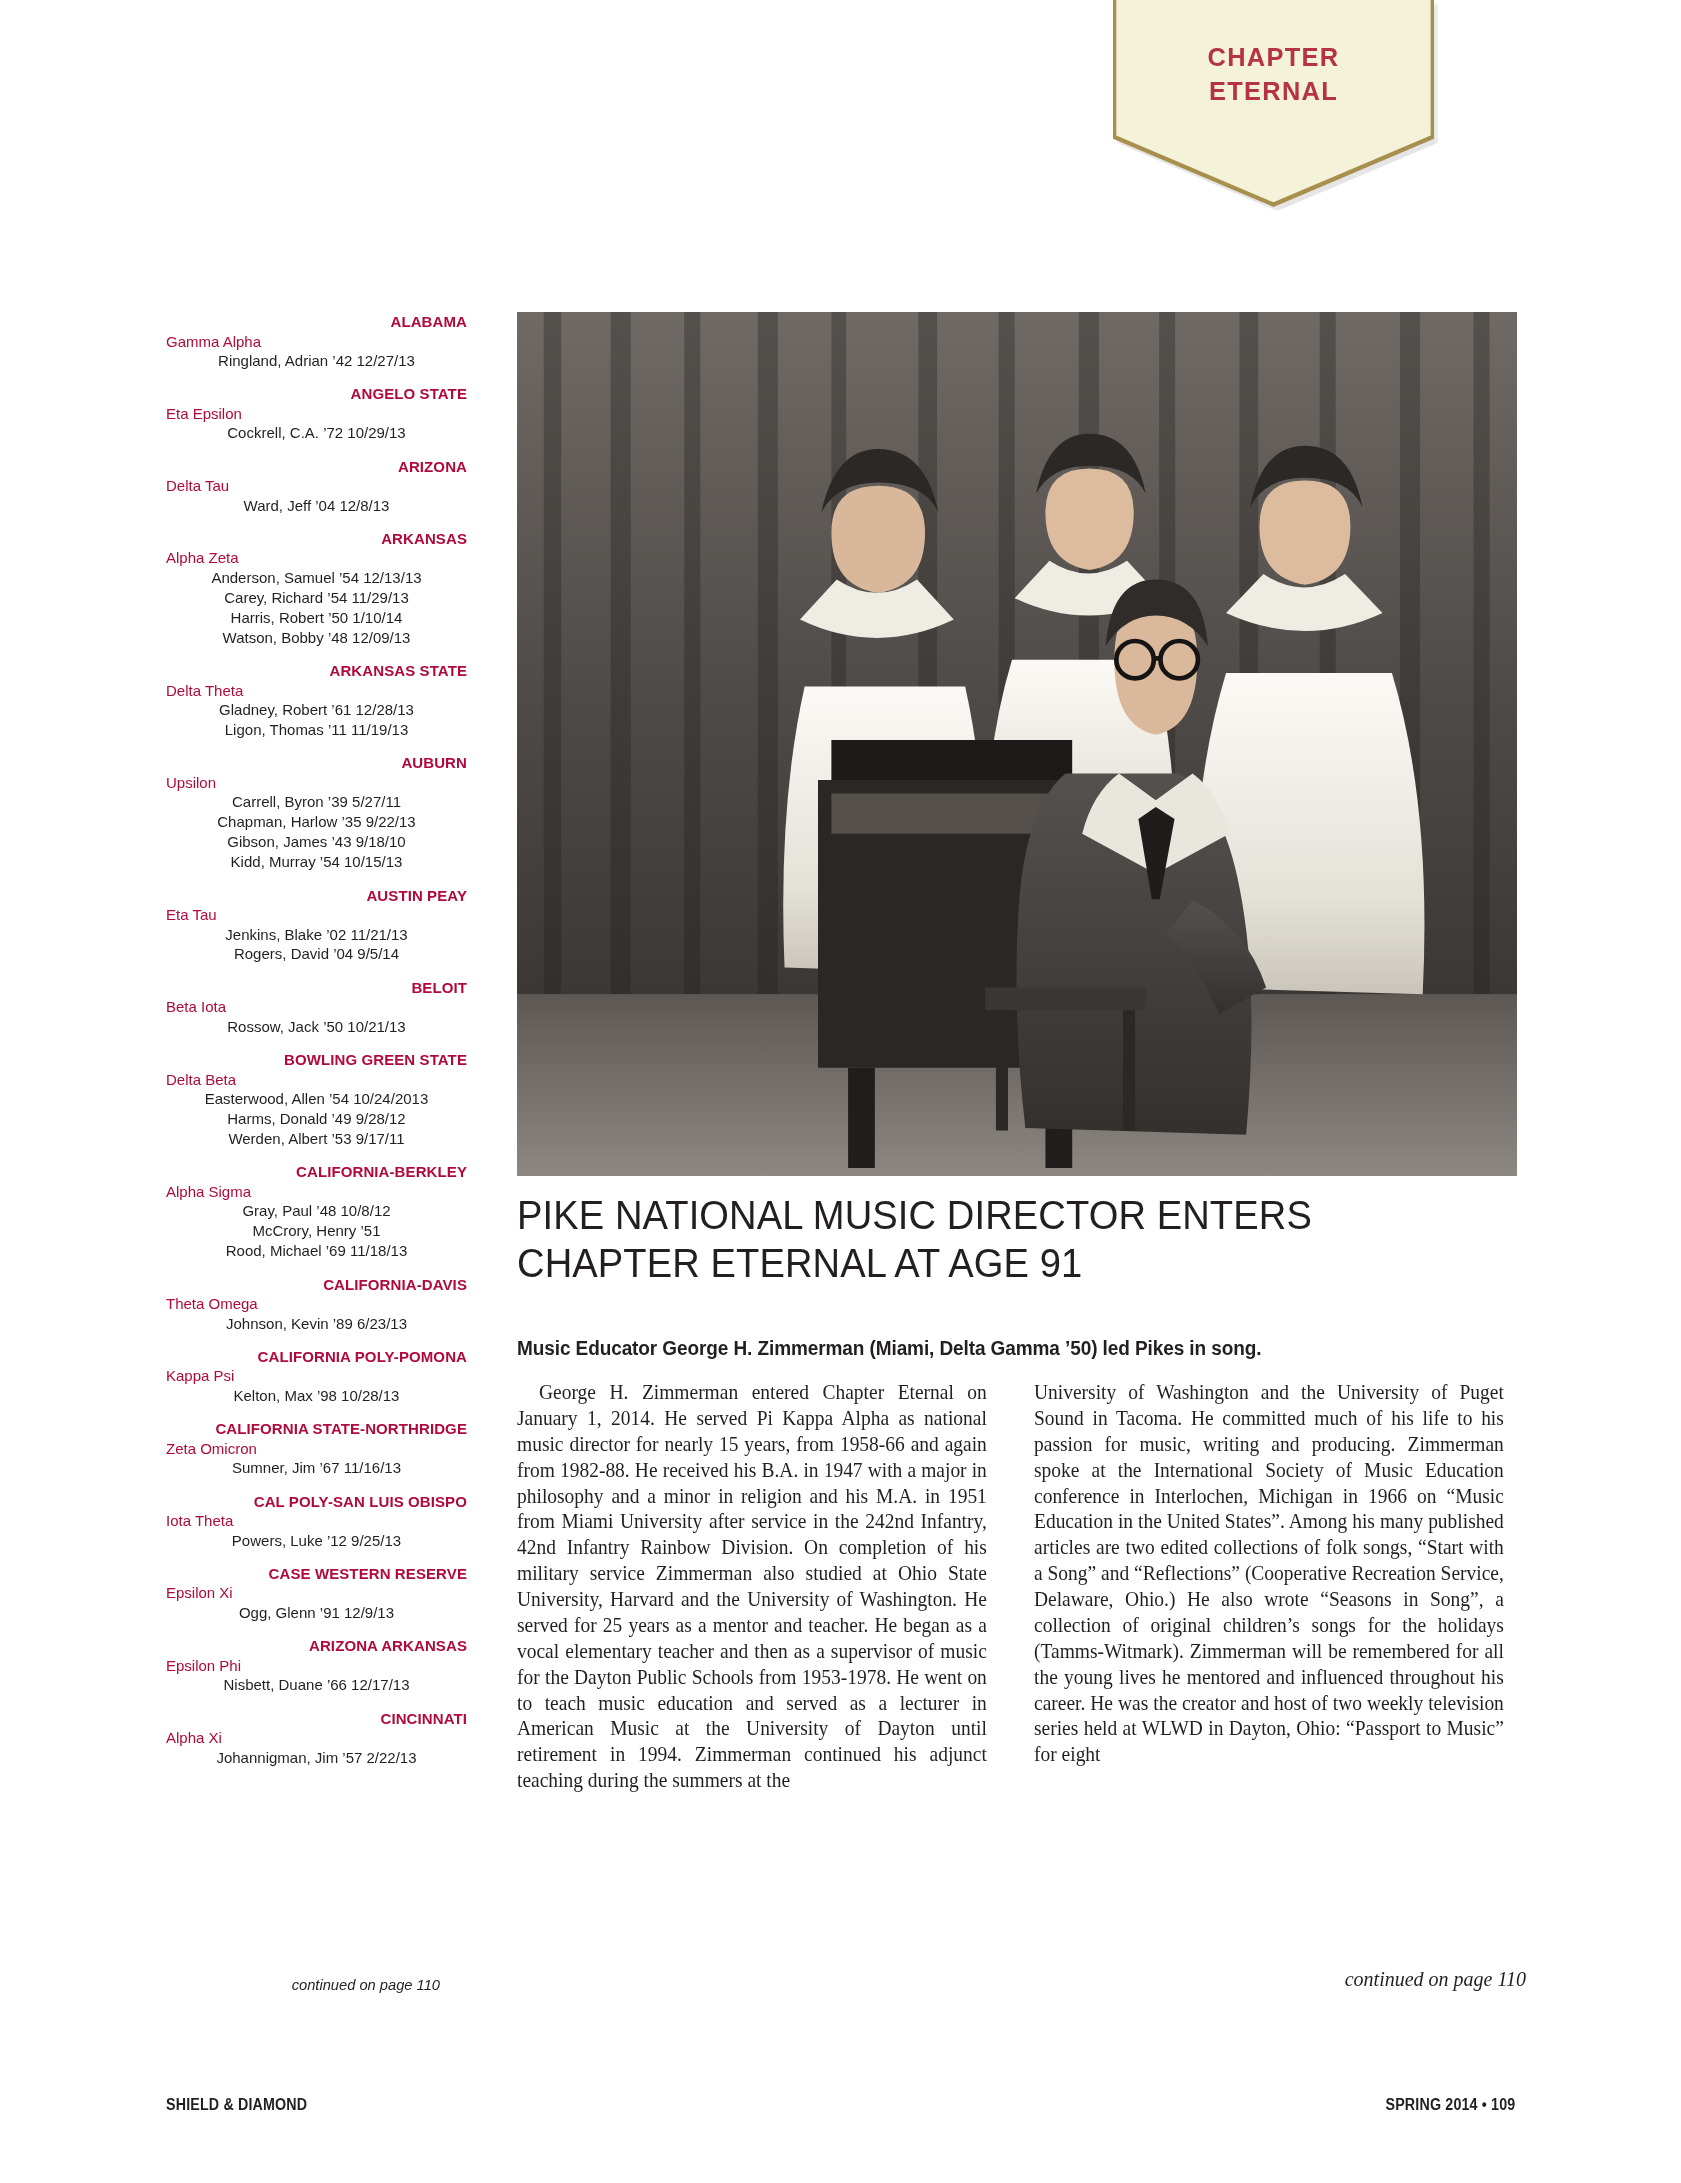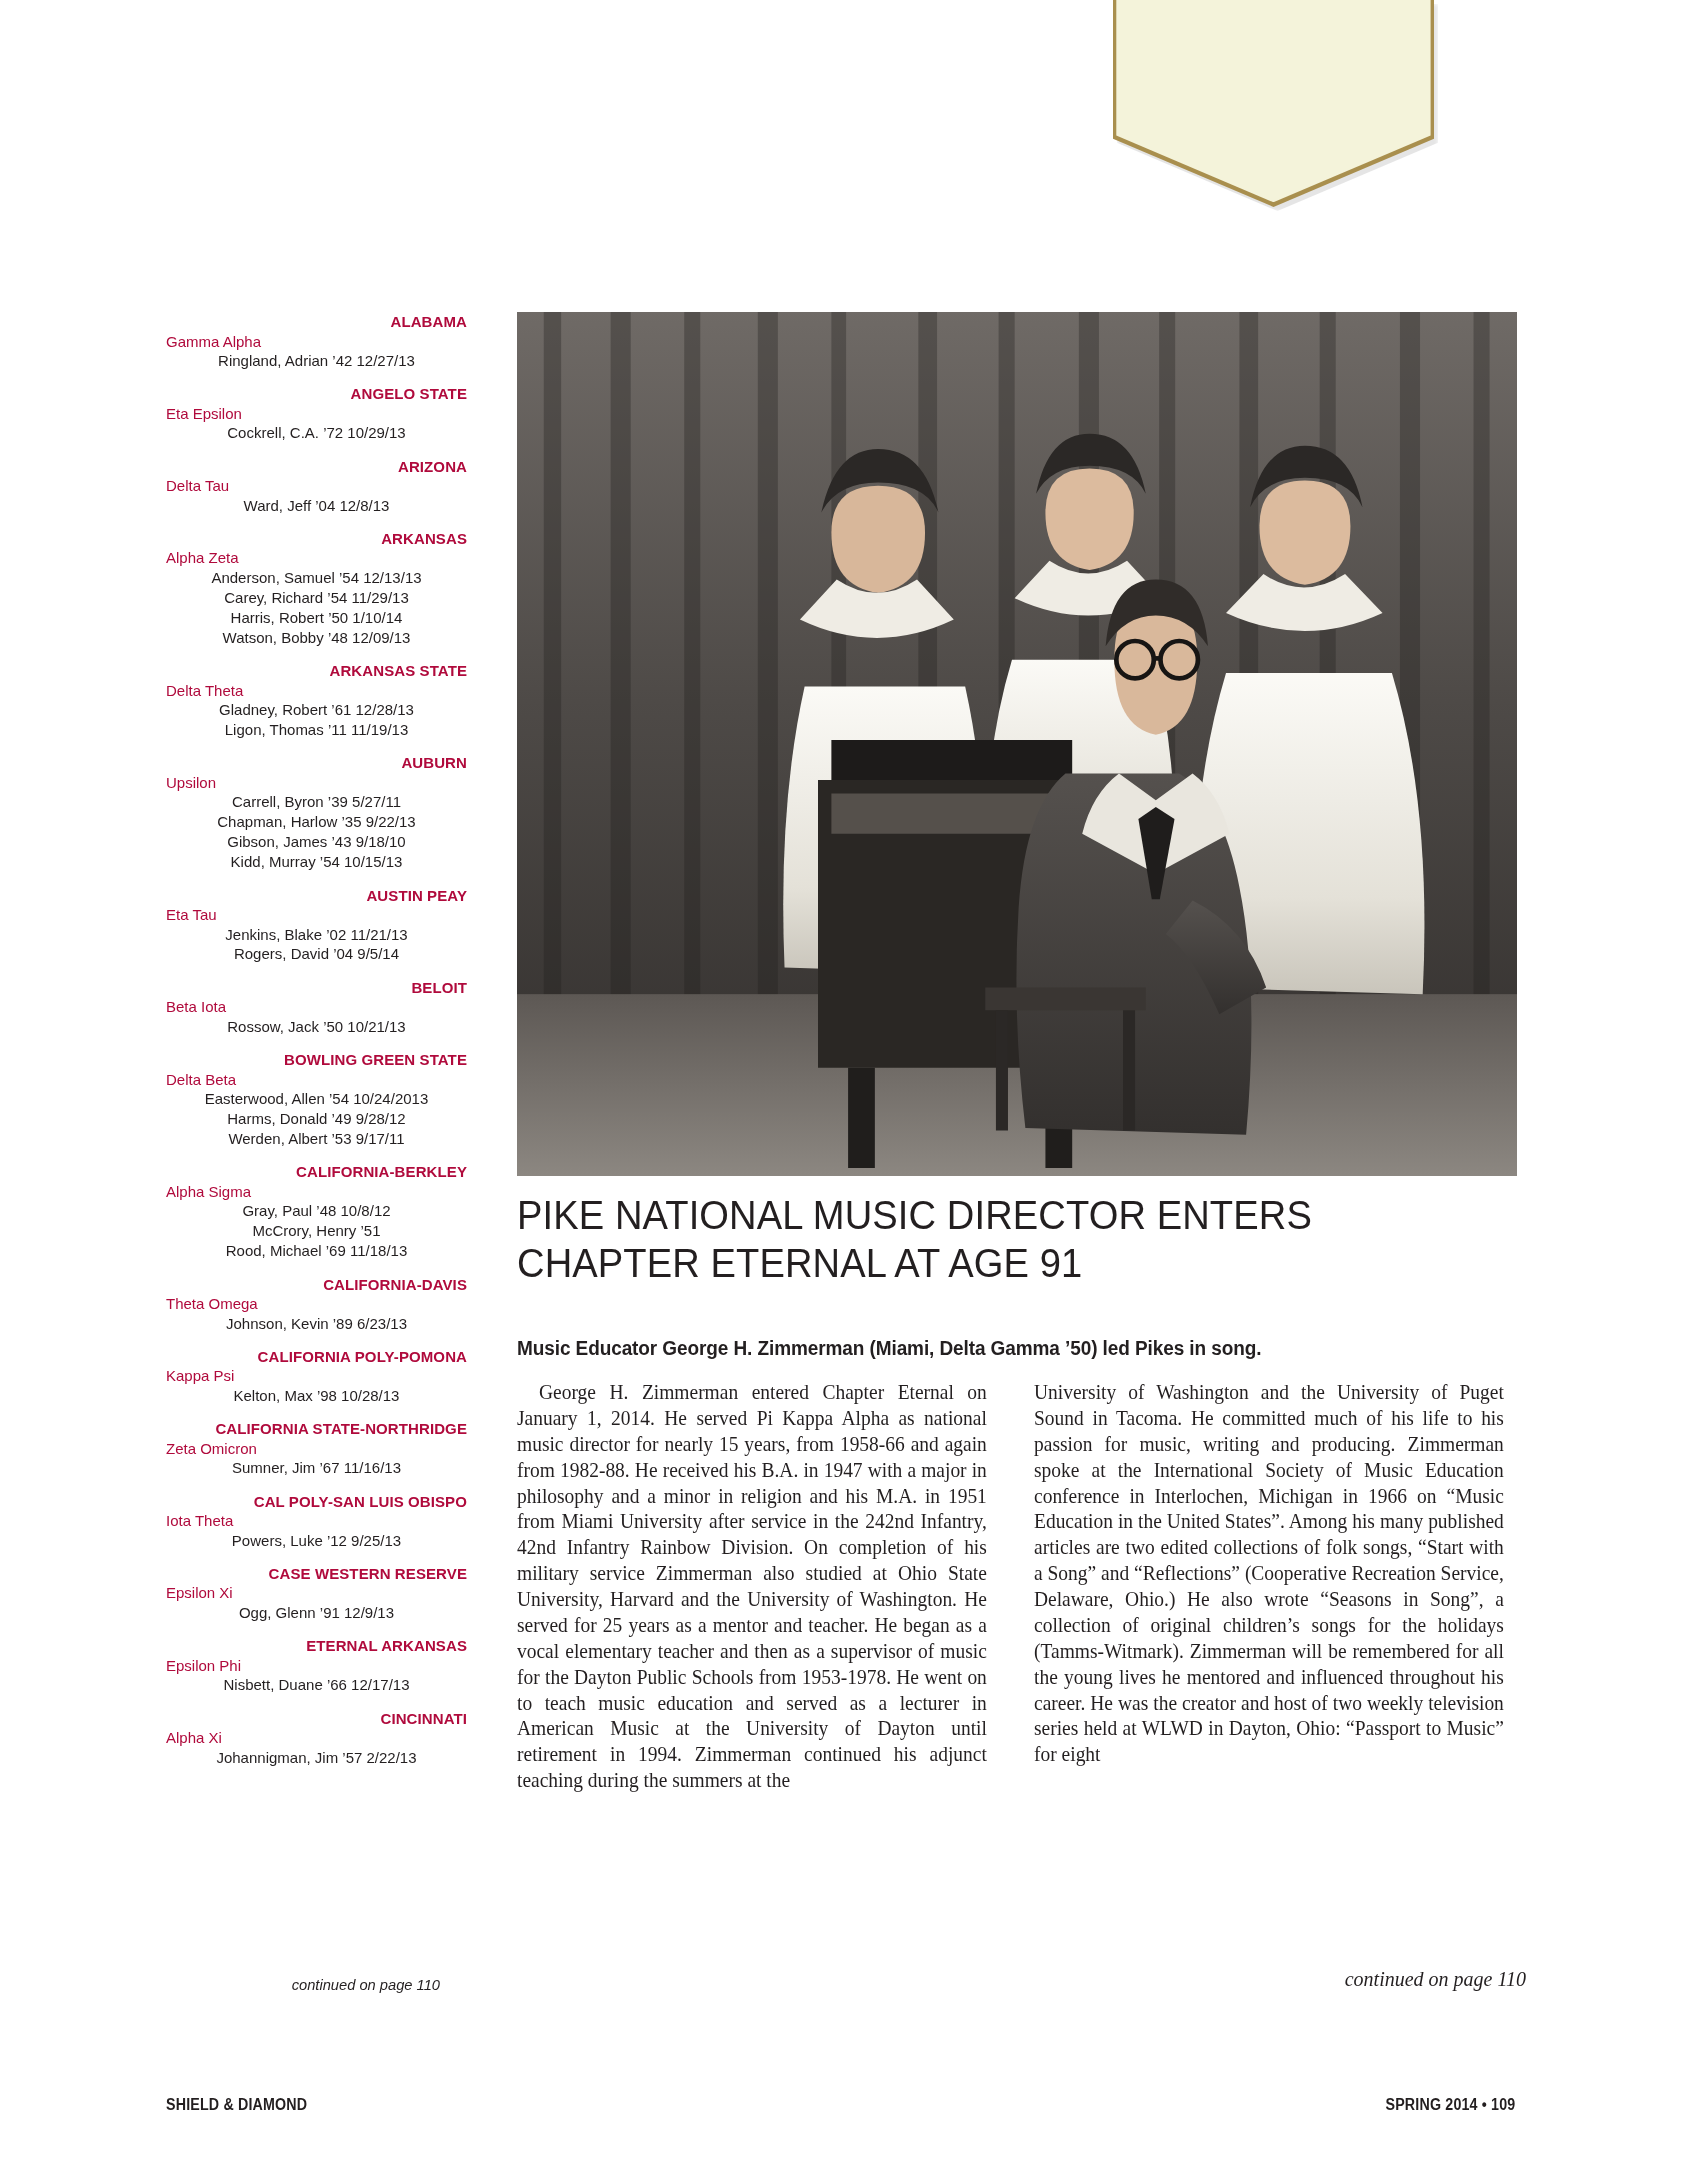--- a/index.html
+++ b/index.html
@@ -150,20 +150,24 @@
     transform:scaleX(.82); transform-origin:right top;
   }
 </style>
 </head>
 <body>
 
 <div id="banner-wrap">
   <div class="banner-shadow"></div>
   <div class="banner-gold"></div>
   <div class="banner-face"></div>
+  <div class="banner-text">
+    <div>CHAPTER</div>
+    <div>ETERNAL</div>
+  </div>
 </div>
 
 <div id="sidebar">
     <div class="univ first">ALABAMA</div>
     <div class="chap">Gamma Alpha</div>
     <div class="member">Ringland, Adrian ’42  12/27/13</div>
     <div class="univ">ANGELO STATE</div>
     <div class="chap">Eta Epsilon</div>
     <div class="member">Cockrell, C.A. ’72  10/29/13</div>
     <div class="univ">ARIZONA</div>
@@ -210,21 +214,21 @@
     <div class="member">Kelton, Max ’98  10/28/13</div>
     <div class="univ">CALIFORNIA STATE-NORTHRIDGE</div>
     <div class="chap">Zeta Omicron</div>
     <div class="member">Sumner, Jim ’67  11/16/13</div>
     <div class="univ">CAL POLY-SAN LUIS OBISPO</div>
     <div class="chap">Iota Theta</div>
     <div class="member">Powers, Luke ’12  9/25/13</div>
     <div class="univ">CASE WESTERN RESERVE</div>
     <div class="chap">Epsilon Xi</div>
     <div class="member">Ogg, Glenn ’91  12/9/13</div>
-    <div class="univ">ETERNAL ARKANSAS</div>
+    <div class="univ">ARIZONA ARKANSAS</div>
     <div class="chap">Epsilon Phi</div>
     <div class="member">Nisbett, Duane ’66  12/17/13</div>
     <div class="univ">CINCINNATI</div>
     <div class="chap">Alpha Xi</div>
     <div class="member">Johannigman, Jim ’57  2/22/13</div>
   </div>
 <div id="sidebar-continued">continued on page 110</div>
 
 <div id="photo">
   <svg viewBox="0 0 1495 1292" preserveAspectRatio="xMidYMid slice" aria-hidden="true">

